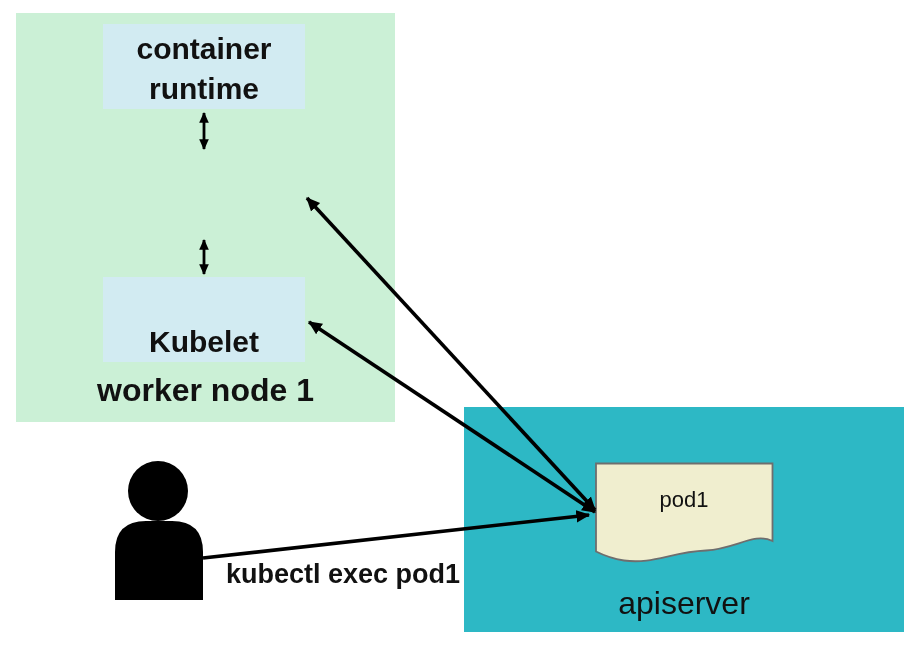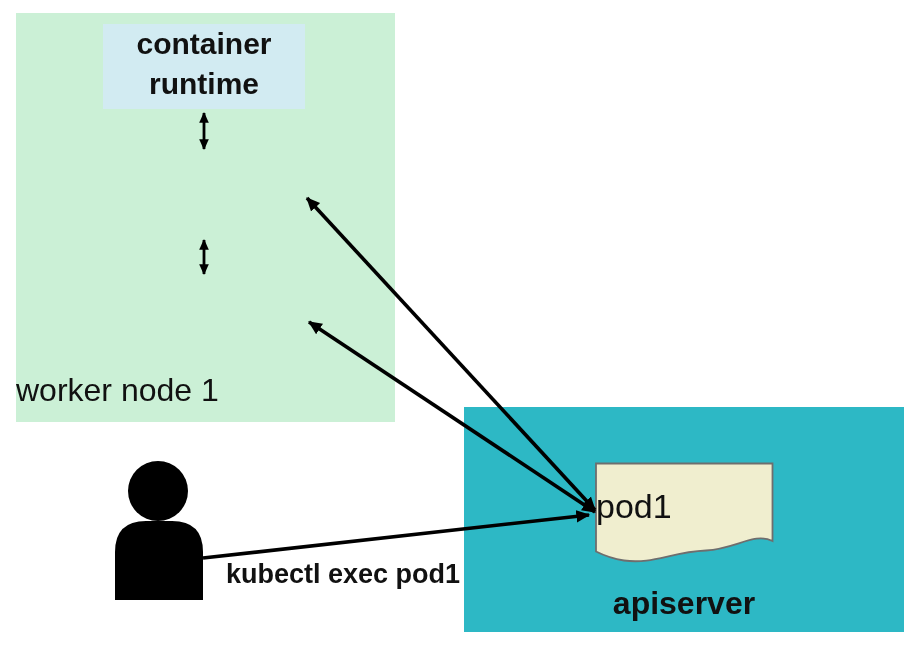--- a/index.html
+++ b/index.html
@@ -28,56 +28,57 @@
     width: 440px; height: 225px;
     background: var(--apiserver-bg, #2db8c5);
   }
   
   .node-box {
     position: absolute;
     left: 87px;               
     width: 202px;
     background: var(--component-box-bg, #d2ebf2);
     display: flex;
-    align-items: flex-start;
+    align-items: flex-end;
     justify-content: center;
     text-align: center;
     font-weight: 700;
     font-size: 30px;
     line-height: 1.33;
     color: #111111;
   }
   .node-box.runtime { top: 11px;  height: 85px; }  
   .node-box.cri     { top: 138px; height: 86px; }  
   .node-box.kubelet { top: 264px; height: 85px; }  
 
   .worker-label {
     position: absolute;
     left: 0; top: 359px;      
     width: 100%;
-    text-align: left;
+    text-align: center;
     font-size: 32px;
-    font-weight: 400;
+    font-weight: 700;
     color: #111111;
   }
   .apiserver-label {
     position: absolute;
     left: 0; top: 178px;      
     width: 100%;
     text-align: center;
     font-size: 32px;
-    font-weight: 700;
+    font-weight: 400;
     color: #111111;
   }
   
   .pod-label {
     position: absolute;
     left: 596px; top: 487px;
     width: 176px;
-    font-size: 34px;
+    text-align: center;
+    font-size: 22px;
     font-weight: 400;
     color: #111111;
   }
   .kubectl-label {
     position: absolute;
     left: 226px; top: 559px;
     font-size: 27px;
     font-weight: 700;
     color: #111111;
     white-space: nowrap;
@@ -114,20 +115,23 @@
 </style>
 </head>
 <body>
 
 <div class="canvas">
 
   <div class="worker-node">
     <div class="node-box runtime">
       <span>container runtime</span>
     </div>
+    <div class="node-box kubelet">
+      <span>Kubelet</span>
+    </div>
     <div class="worker-label">worker node 1</div>
   </div>
 
   <div class="apiserver">
     <div class="apiserver-label">apiserver</div>
   </div>
 
   <svg class="shape-layer" viewBox="0 0 916 654" xmlns="http://www.w3.org/2000/svg">
     <defs>
       <marker id="ah" viewBox="0 0 10 10" refX="8.8" refY="5" markerWidth="4" markerHeight="4" orient="auto-start-reverse">

